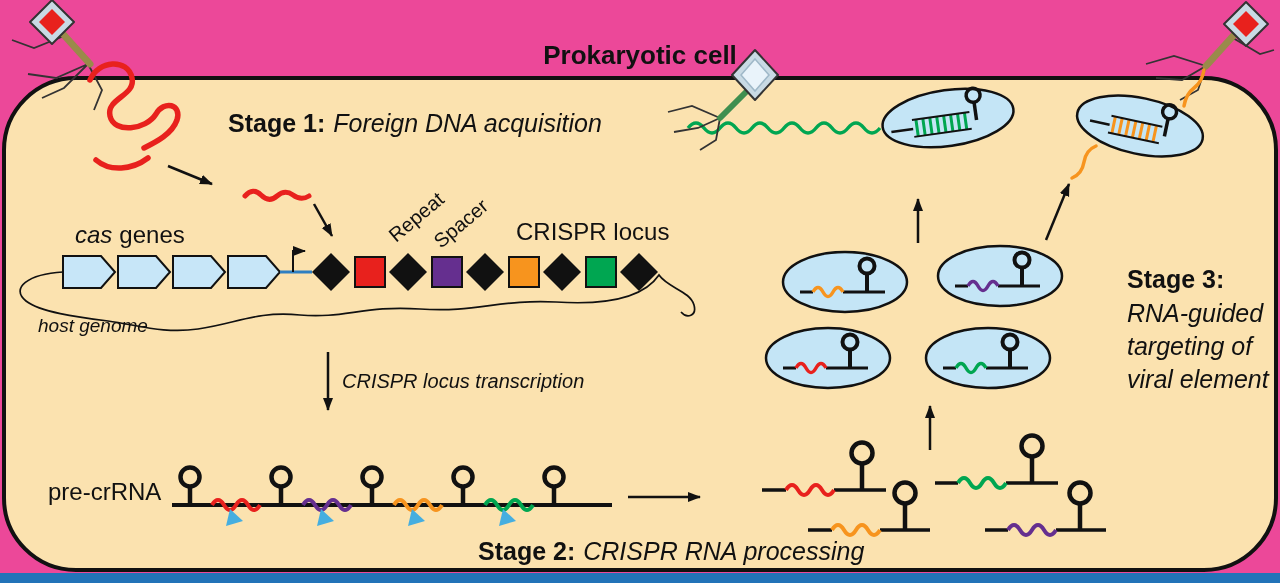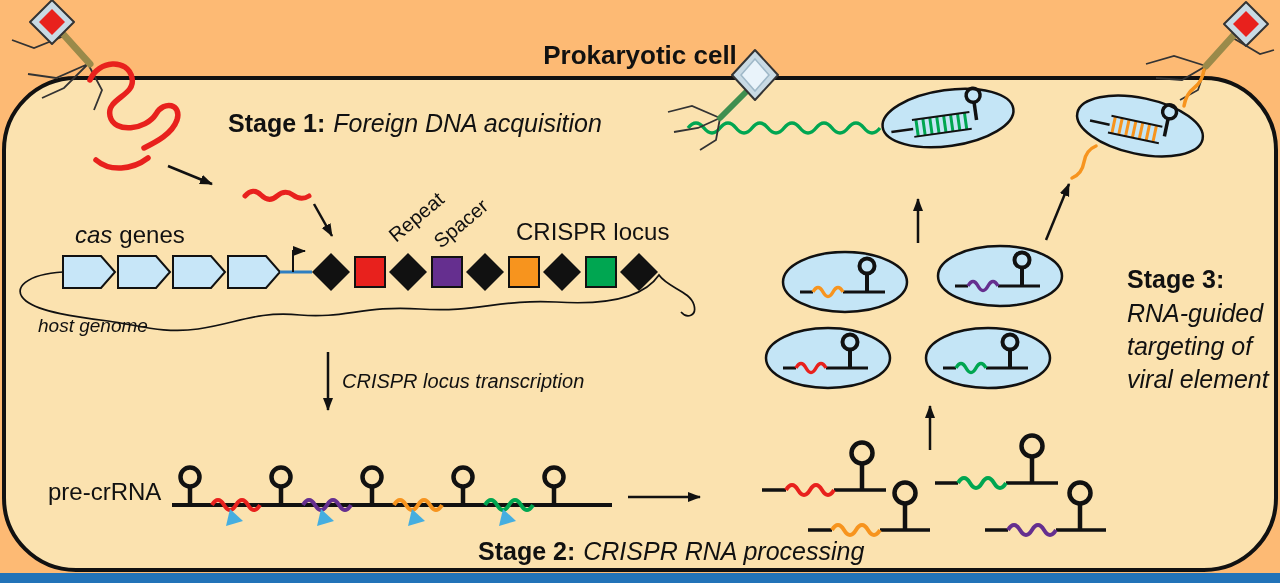--- a/index.html
+++ b/index.html
@@ -2,21 +2,21 @@
 <html style="--cell_fill: #FBE2AF; --gene_fill: #C7E6F8; --oval_fill: #C4E5F6; --red: #E8211D; --purple: #652F8F; --orange: #F7941E; --green: #00A651; --cleavage_blue: #45AEE0; --bottom_bar: #2273B8; --phage_head: #C9DAE4; --phage_tail: #9A8A4A; --ink: #111111;"><head>
 <meta charset="utf-8">
 <style>
   :root{
     --cell_fill:#FBE2AF; --gene_fill:#C7E6F8; --oval_fill:#C4E5F6;
     --red:#E8211D; --purple:#652F8F; --orange:#F7941E; --green:#00A651;
     --cleavage_blue:#45AEE0; --bottom_bar:#2273B8;
     --phage_head:#C9DAE4; --phage_tail:#9A8A4A; --ink:#111111;
   }
   html,body{margin:0;padding:0;background:#ffffff;}
-  .canvas{position:relative;width:1280px;height:583px;background:#fdba74;overflow:hidden;
+  .canvas{position:relative;width:1280px;height:583px;background:#ec4899;overflow:hidden;
           font-family:"Liberation Sans",sans-serif;}
   .canvas svg{position:absolute;left:0;top:0;}
   text{font-family:"Liberation Sans",sans-serif;fill:var(--ink);}
   .b{font-weight:bold;}
   .i{font-style:italic;}
 </style>
 </head>
 <body>
 
 <div class="canvas">

